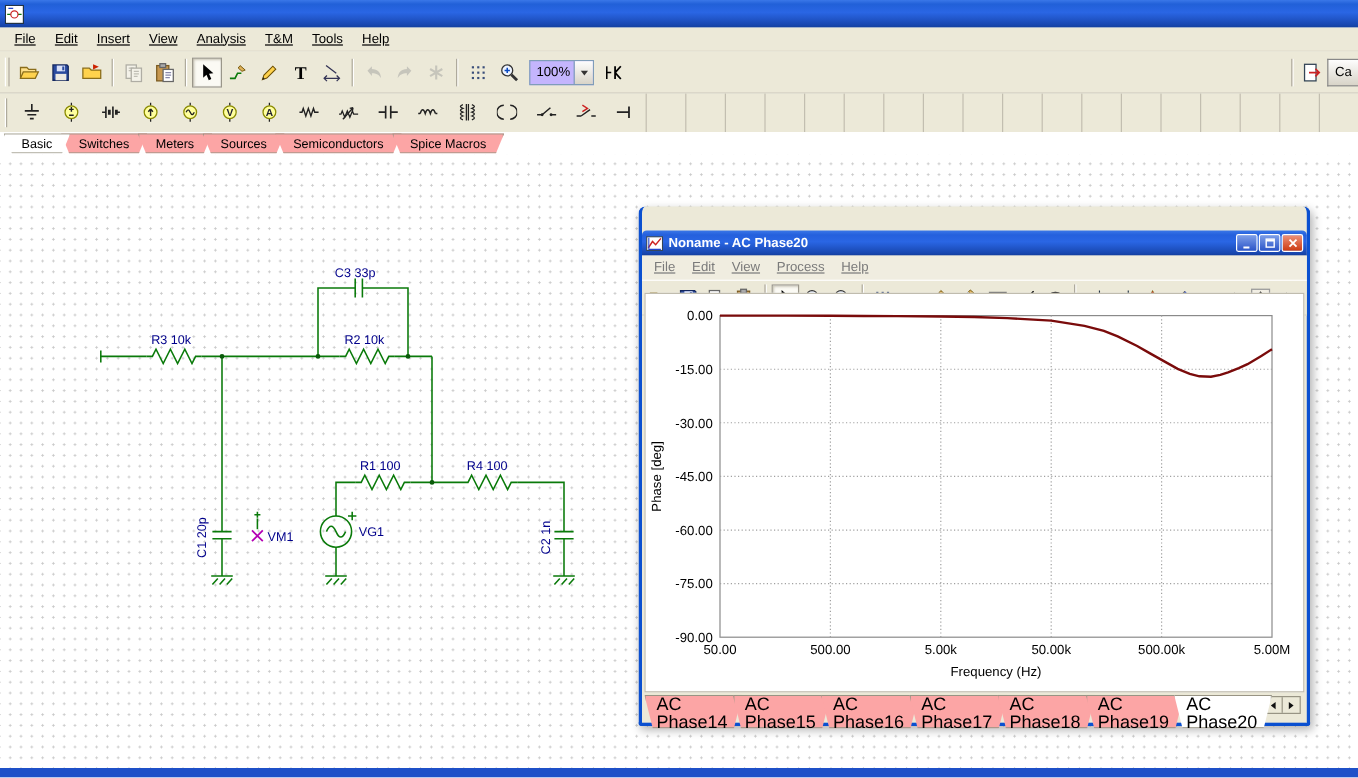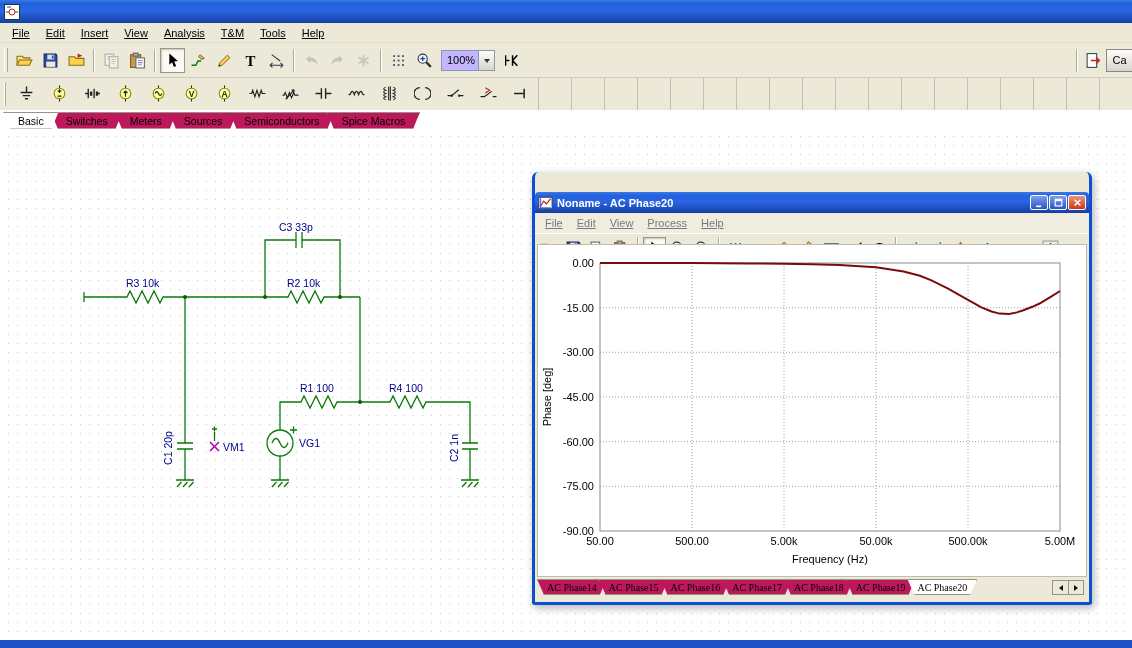--- a/index.html
+++ b/index.html
@@ -22,22 +22,22 @@
   .tsep{width:0;border-left:1px solid #aeaa9c;border-right:1px solid #fff;height:23px;margin:0 3px;align-self:center;}
   .spacer{flex:1;}
   .zoombox{display:inline-flex;align-items:center;justify-content:space-between;height:21px;width:54px;background:#c4b5fd;border:1px solid #7f9db9;margin:0 3px;padding-left:5px;font-size:11px;}
   .zoomarrow{width:16px;height:19px;border-left:1px solid #7f9db9;background:linear-gradient(#fdfdfd,#d8d4c8);display:inline-flex;align-items:center;justify-content:center;}
   .tri{width:0;height:0;border:3.5px solid transparent;border-top:4.5px solid #333;margin-top:4px;}
   .tb-right{margin-left:auto;display:flex;align-items:center;}
   .cabtn{width:26px;height:23px;overflow:hidden;white-space:nowrap;text-align:center;border:1px solid #888;border-right:none;background:linear-gradient(#fdfdfd,#d8d4c8);padding:0 3px;font-size:11px;}
   .cbtn{width:33px;height:31px;border:1px solid transparent;background:transparent;padding:0;display:inline-flex;align-items:center;justify-content:center;}
   .ccell{width:33px;border-left:1px solid #c2beb0;}
   
-  .tabs1{position:absolute;left:0;top:111px;right:0;height:18px;background:#fff;display:flex;align-items:center;padding-left:3px;}
-  .tab{height:17px;line-height:16px;padding:0 14px;background:#be185d;border:1px solid #989484;font-size:10.5px;position:relative;margin-right:-8px;
+  .tabs1{position:absolute;left:0;top:111px;right:0;height:18px;background:#fff;display:flex;align-items:flex-start;padding-left:3px;}
+  .tab{height:17px;line-height:16px;padding:0 14px;background:#fca5a5;border:1px solid #989484;font-size:10.5px;position:relative;margin-right:-8px;
        clip-path:polygon(0 0,100% 0,calc(100% - 7px) 100%,7px 100%);}
   .tab.sel{background:#fff;z-index:3;}
 
   
   .canvas{position:absolute;left:0;top:129px;right:0;bottom:8px;background:#fff;
     background-image:radial-gradient(#c9c9c9 0.8px,transparent 0.9px);background-size:9px 9px;background-position:4px 3px;}
   .bottombar{position:absolute;left:0;right:0;bottom:0;height:8px;background:#1e50c8;}
 
   
   .schem{position:absolute;left:0;top:1px;}
@@ -55,21 +55,21 @@
   .wbtn.minimize,.wbtn.maximize{background:linear-gradient(#7e9fe8,#2a54c8);}
   .wbtn.close{background:linear-gradient(#ee9279,#cc3a12);}
   .cmenu{height:20px;display:flex;align-items:center;padding-left:3px;color:#7a7a7a;background:#f0ede0;}
   .cmenu .mitem{padding:3px 7px;}
   .ctoolbar{height:30px;display:flex;align-items:center;gap:1px;padding:0 3px;background:#ece9d8;border-top:1px solid #fff;border-bottom:1px solid #d8d4c4;}
   .ctoolbar .tbtn{width:23px;height:23px;}
   .chartbox{position:absolute;left:2px;top:72px;width:550px;height:333px;background:#fff;border:1px solid #c0bcae;}
   .chartbox svg text{font-family:"Liberation Sans",sans-serif;}
   .chartbox .tick,.chartbox .axis{font-size:11px;fill:#000;}
   .ctabs{position:absolute;left:2px;top:406px;width:550px;height:20px;background:#ece9d8;display:flex;align-items:flex-start;padding-top:1px;}
-  .ctabs .tab{height:16px;line-height:15px;padding:0 9px;font-size:10px;font-family:Liberation Serif, serif;}
+  .ctabs .tab{height:28px;line-height:15px;padding:0 9px;font-size:15px;}
   .tabscroll{margin-left:auto;margin-right:3px;margin-top:1px;display:flex;border:1px solid #989484;height:15px;background:#ece9d8;}
   .sbtn{width:15px;height:13px;border:none;background:transparent;padding:0;display:inline-flex;align-items:center;justify-content:center;}
   .sbtn + .sbtn{border-left:1px solid #989484;}
 </style>
 </head>
 <body>
 
 <div class="titlebar">
   <svg width="16" height="16" viewBox="0 0 16 16">
     <rect x="0.5" y="0.5" width="15" height="15" fill="#fff" stroke="#234"></rect>

